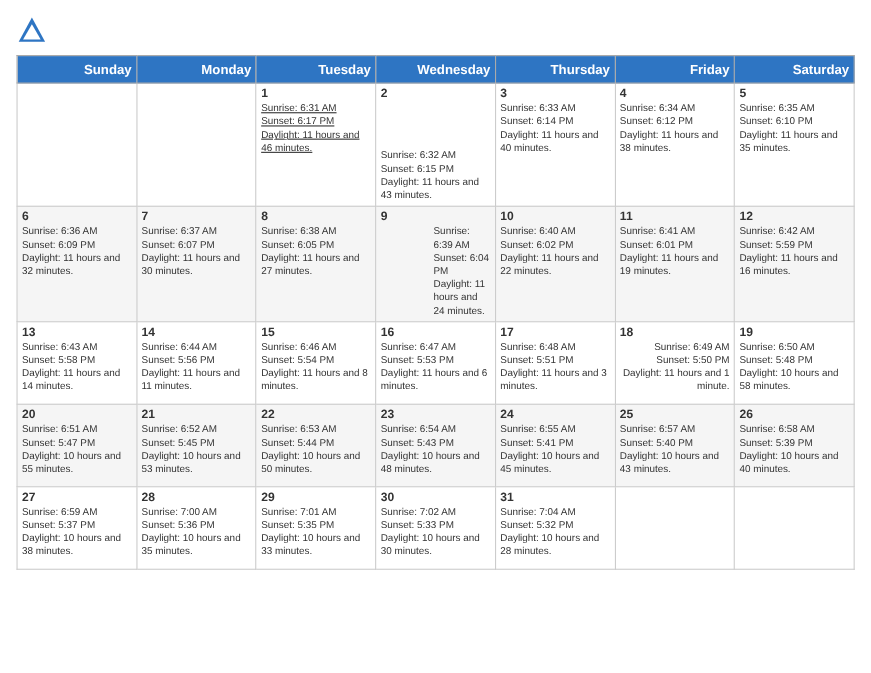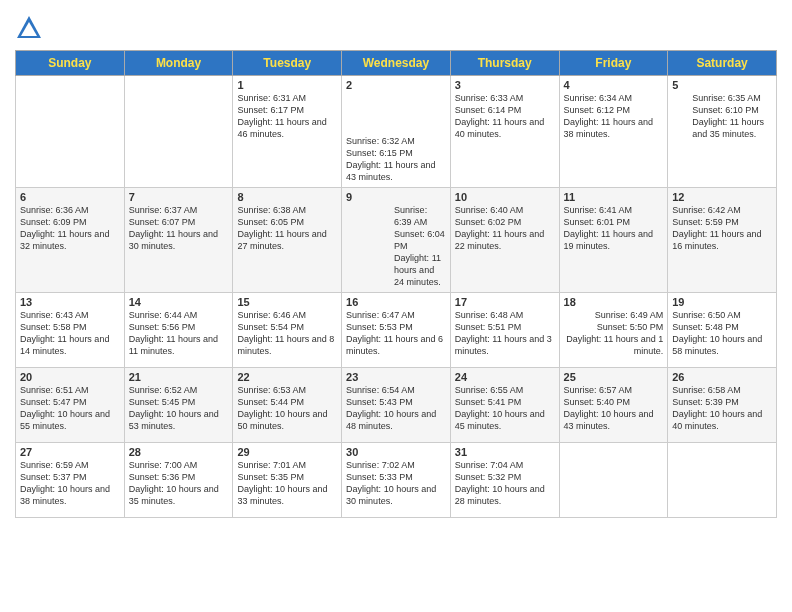--- a/index.html
+++ b/index.html
@@ -59,25 +59,25 @@
       font-size: 14px;
       color: #444;
     }
     .calendar {
       width: 100%;
       border-collapse: collapse;
       border: 1px solid #ccc;
     }
     .calendar th {
       background-color: #2e75c3;
-      color: #fde047;
+      color: #ffffff;
       font-size: 12px;
       font-weight: bold;
       padding: 5px 4px;
-      text-align: center;
+      text-align: right;
       border: 1px solid #aaa;
     }
     .calendar td {
       vertical-align: top;
       width: 14.28%;
       border: 1px solid #ccc;
       padding: 3px 4px;
       font-size: 9.5px;
       color: #333;
       height: 75px;
@@ -137,21 +137,21 @@
           <th>Friday</th>
           <th>Saturday</th>
         </tr>
     </thead>
     <tbody id="calendar-body">
     <tr>
           <td class="empty"></td>
           <td class="empty"></td>
           <td>
             <span class="day-num">1</span>
-            <div class="day-info" style="white-space: pre-line;">Sunrise: 6:31 AM
+            <div class="day-info" style="white-space: pre-line; text-decoration: underline;">Sunrise: 6:31 AM
 Sunset: 6:17 PM
 Daylight: 11 hours and 46 minutes.</div>
           </td>
           <td>
             <span class="day-num">2</span>
             <div class="day-info" style="white-space: pre-line; margin-top: 44px;">Sunrise: 6:32 AM
 Sunset: 6:15 PM
 Daylight: 11 hours and 43 minutes.</div>
           </td>
           <td>
@@ -161,21 +161,21 @@
 Daylight: 11 hours and 40 minutes.</div>
           </td>
           <td>
             <span class="day-num">4</span>
             <div class="day-info" style="white-space: pre-line;">Sunrise: 6:34 AM
 Sunset: 6:12 PM
 Daylight: 11 hours and 38 minutes.</div>
           </td>
           <td>
             <span class="day-num">5</span>
-            <div class="day-info" style="white-space: pre-line; margin-left: 20px;">Sunrise: 6:35 AM
+            <div class="day-info" style="white-space: pre-line;">Sunrise: 6:35 AM
 Sunset: 6:10 PM
 Daylight: 11 hours and 35 minutes.</div>
           </td>
         </tr>
         <tr>
           <td>
             <span class="day-num">6</span>
             <div class="day-info" style="white-space: pre-line;">Sunrise: 6:36 AM
 Sunset: 6:09 PM
 Daylight: 11 hours and 32 minutes.</div>

